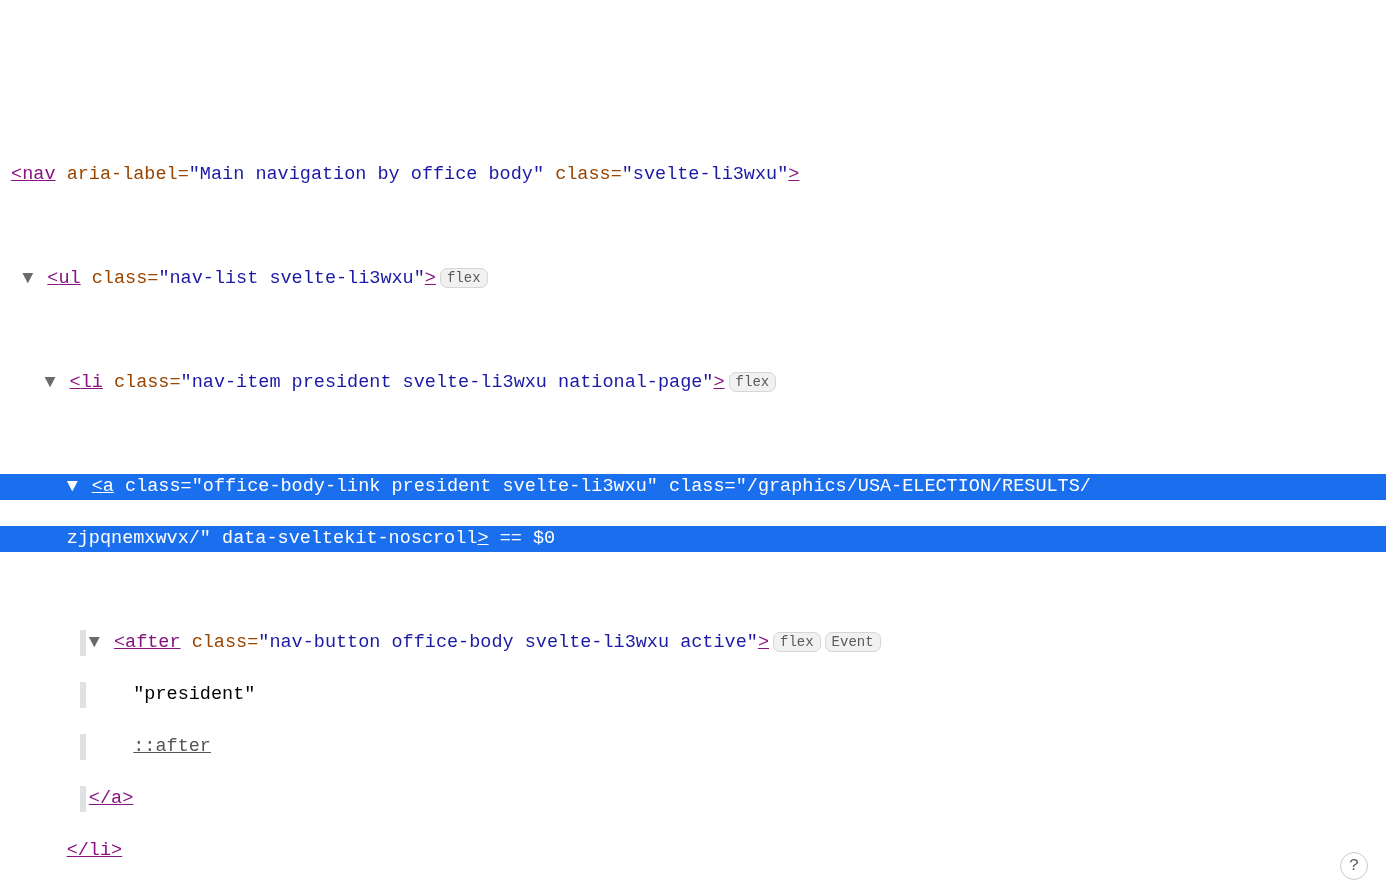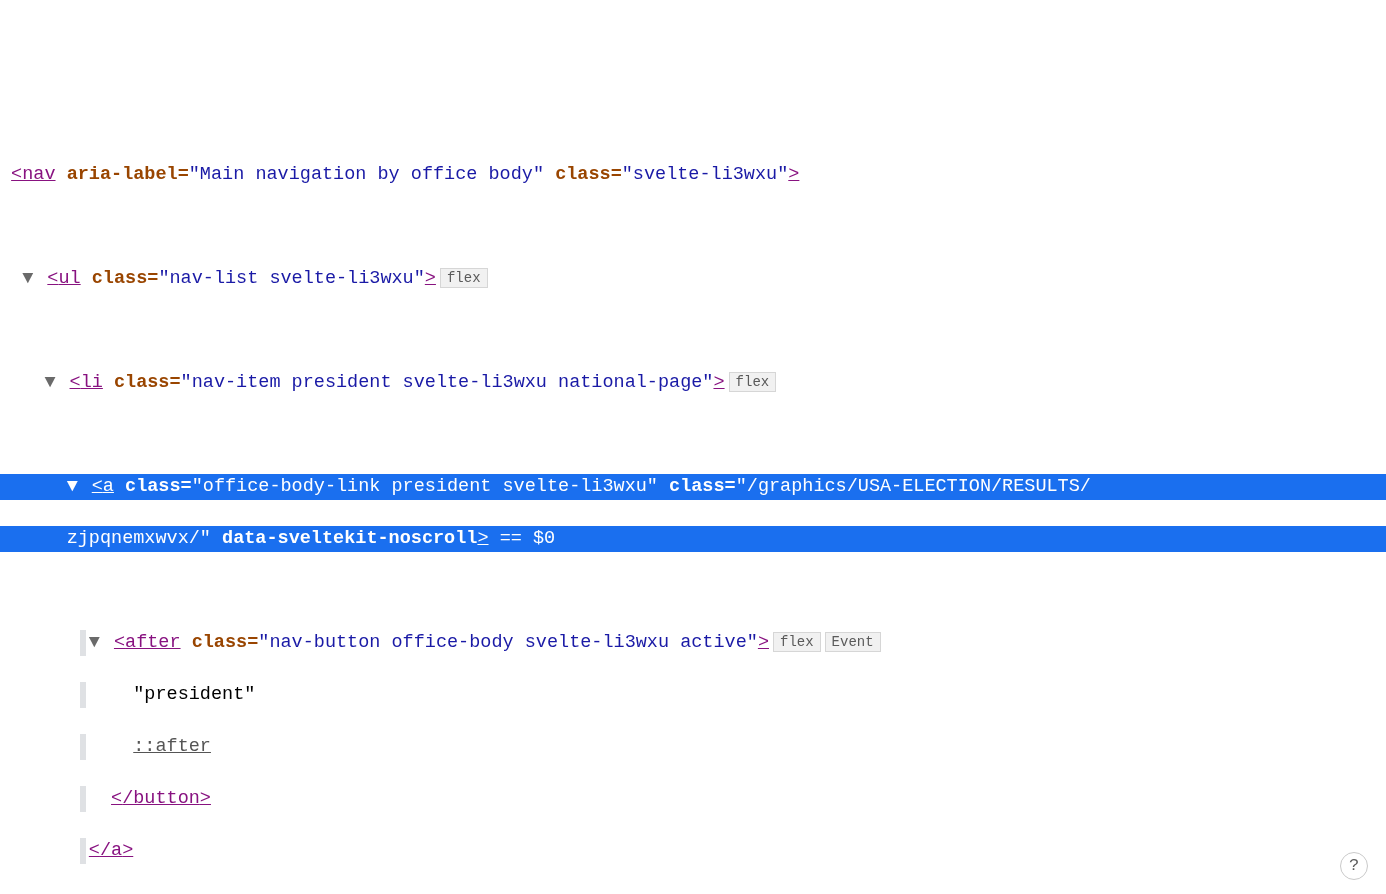--- a/index.html
+++ b/index.html
@@ -17,32 +17,32 @@
   .dom-tree { padding: 0 0 6px 0; }
   .line { display: block; position: relative; }
   .indent { display: inline-block; }
   .arrow {
     display: inline-block;
     width: 14px;
     color: #6a6a6a;
     user-select: none;
   }
   .tag-open, .tag-close { color: #881280; text-decoration: underline; }
-  .attr-name { color: #994500; font-weight: bold; }
+  .attr-name { color: #994500; }
   .attr-val { color: #1a1aa6; }
   .text-node { color: #000; }
   .pseudo { color: #555; text-decoration: underline; }
   .selected-ref { color: #1a55cc; }
   .badge {
     display: inline-block;
     font-size: 14px;
     line-height: 16px;
     background: #f1f1f1;
     border: 1px solid #d6d6d6;
-    border-radius: 0;
+    border-radius: 7px;
     padding: 1px 6px;
     color: #5a5a5a;
     vertical-align: 1px;
     margin-left: 4px;
     font-family: inherit;
   }
   .highlight {
     background: #1a6fef;
     color: #fff;
   }
@@ -90,21 +90,20 @@
 <div class="line"><span class="indent">    </span><span class="arrow">▼</span> <span class="tag-open">&lt;<span>li</span></span><span class="attr-name"> class=</span><span class="attr-val">"nav-item president svelte-li3wxu national-page"</span><span class="tag-open">&gt;</span><span class="badge">flex</span></div>
 
 
 <div class="line highlight"><span class="indent">      </span><span class="arrow" style="color:#fff;">▼</span> <span class="tag-open">&lt;<span>a</span></span><span class="attr-name"> class=</span><span class="attr-val">"office-body-link president svelte-li3wxu"</span><span class="attr-name"> class=</span><span class="attr-val">"/graphics/USA-ELECTION/RESULTS/</span></div>
 <div class="line highlight"><span class="indent">      </span><span class="attr-val">zjpqnemxwvx/"</span><span class="attr-name"> data-sveltekit-noscroll</span><span class="tag-open">&gt;</span> <span class="selected-ref">== $0</span></div>
 
 
 <div class="line"><span class="gutter-mark"></span><span class="indent">        </span><span class="arrow">▼</span> <span class="tag-open">&lt;<span>after</span></span><span class="attr-name"> class=</span><span class="attr-val">"nav-button office-body svelte-li3wxu active"</span><span class="tag-open">&gt;</span><span class="badge">flex</span><span class="badge">Event</span></div>
 <div class="line"><span class="gutter-mark"></span><span class="indent">            </span><span class="text-node">"president"</span></div>
 <div class="line"><span class="gutter-mark"></span><span class="indent">            </span><span class="pseudo">::after</span></div>
-<div class="line"><span class="gutter-mark"></span><span class="indent">          </span><span class="tag-close">&lt;<span>/button</span>&gt;</span></div>
 <div class="line"><span class="gutter-mark"></span><span class="indent">        </span><span class="tag-close">&lt;<span>/a</span>&gt;</span></div>
 <div class="line"><span class="indent">      </span><span class="tag-close">&lt;<span>/li</span>&gt;</span></div>
 
 
 
 
 
 
 
 

